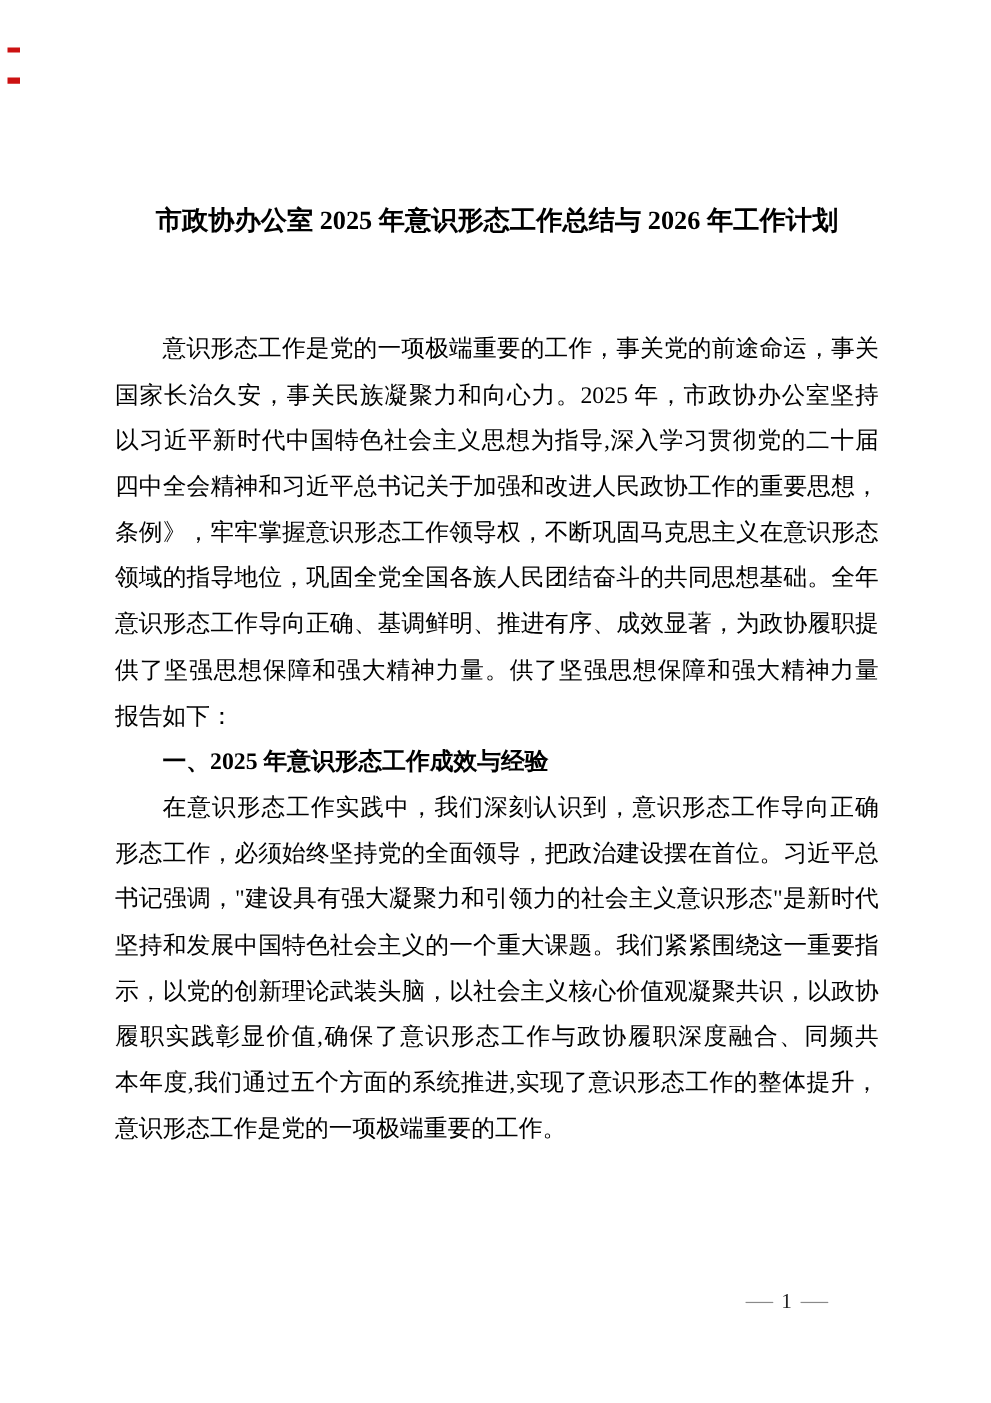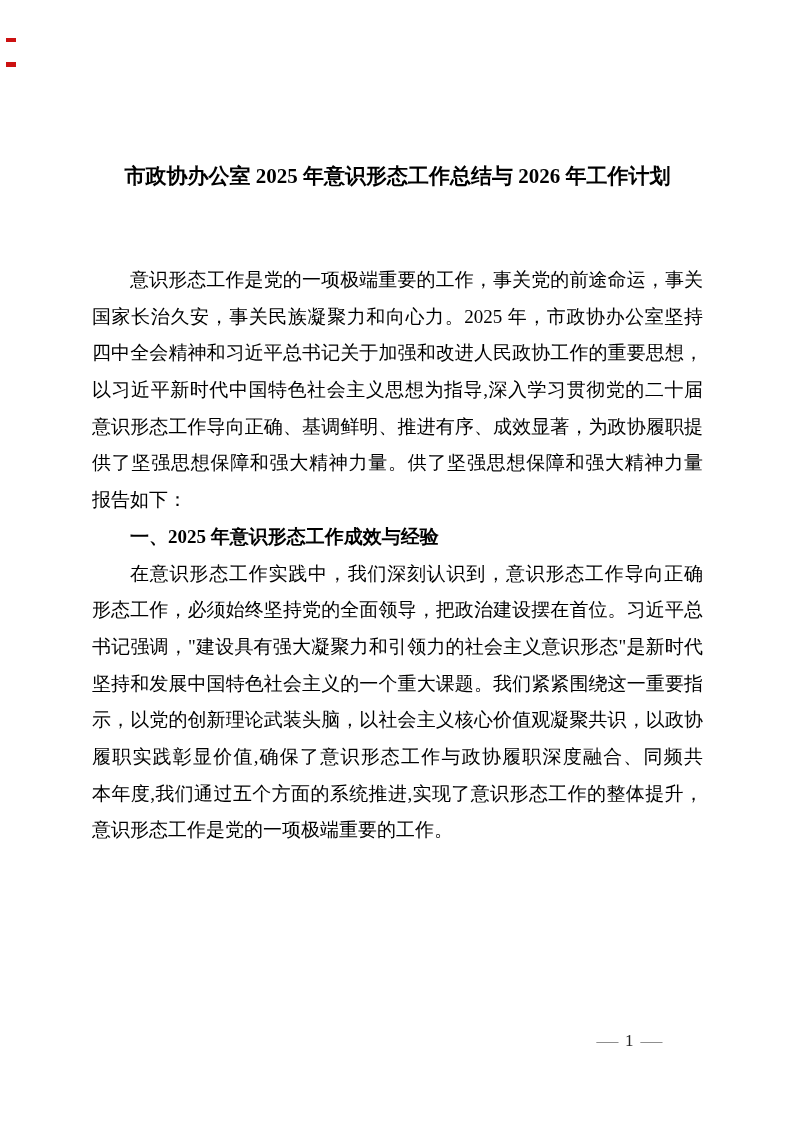--- a/index.html
+++ b/index.html
@@ -90,22 +90,24 @@
 <div class="page">
 
   <div class="red-mark m1"></div>
   <div class="red-mark m2"></div>
 
   <div class="doc-title">市政协办公室 2025 年意识形态工作总结与 2026 年工作计划</div>
 
   <div class="text-column">
     <div class="line first">意识形态工作是党的一项极端重要的工作，事关党的前途命运，事关</div>
     <div class="line">国家长治久安，事关民族凝聚力和向心力。2025 年，市政协办公室坚持</div>
+    <div class="line">以习近平新时代中国特色社会主义思想为指导,深入学习贯彻党的二十届</div>
     <div class="line">四中全会精神和习近平总书记关于加强和改进人民政协工作的重要思想，</div>
-    <div class="line">以习近平新时代中国特色社会主义思想为指导,深入学习贯彻党的二十届</div>
+    <div class="line">条例》，牢牢掌握意识形态工作领导权，不断巩固马克思主义在意识形态</div>
+    <div class="line">领域的指导地位，巩固全党全国各族人民团结奋斗的共同思想基础。全年</div>
     <div class="line">意识形态工作导向正确、基调鲜明、推进有序、成效显著，为政协履职提</div>
     <div class="line">供了坚强思想保障和强大精神力量。供了坚强思想保障和强大精神力量</div>
     <div class="line last">报告如下：</div>
 
     <div class="heading">一、2025 年意识形态工作成效与经验</div>
 
     <div class="line first">在意识形态工作实践中，我们深刻认识到，意识形态工作导向正确</div>
     <div class="line">形态工作，必须始终坚持党的全面领导，把政治建设摆在首位。习近平总</div>
     <div class="line">书记强调，"建设具有强大凝聚力和引领力的社会主义意识形态"是新时代</div>
     <div class="line">坚持和发展中国特色社会主义的一个重大课题。我们紧紧围绕这一重要指</div>

